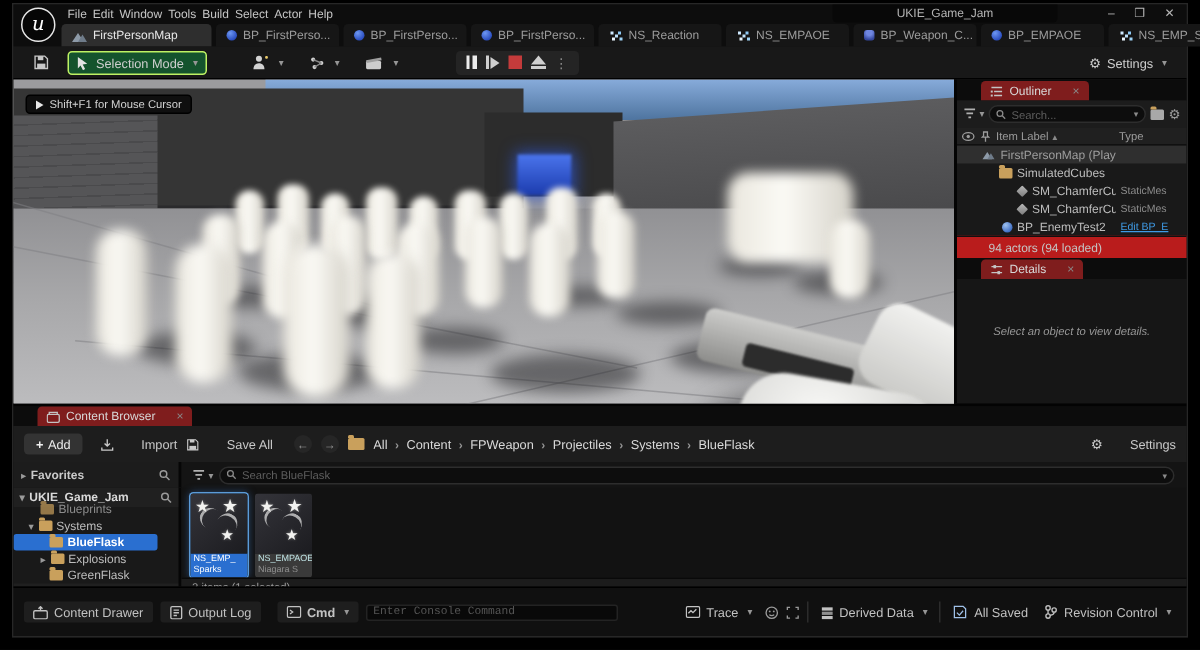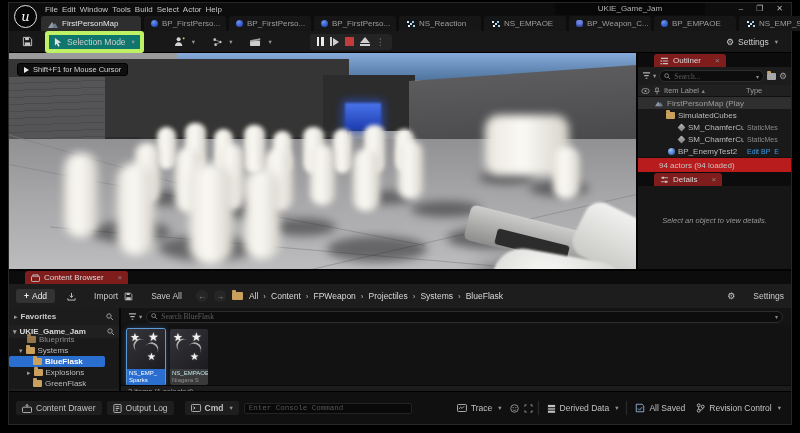--- a/index.html
+++ b/index.html
@@ -35,21 +35,21 @@
   .mapicon{width:10px;height:8px;position:relative;flex:none}
   .mapicon::before{content:"";position:absolute;left:0;bottom:0;border-left:4px solid transparent;
     border-right:4px solid transparent;border-bottom:6px solid #8d9aa8}
   .mapicon::after{content:"";position:absolute;left:4px;bottom:0;border-left:3px solid transparent;
     border-right:3px solid transparent;border-bottom:5px solid #6f7c8a}
 
   
   .toolbar{height:22px;background:#181818;display:flex;align-items:center;gap:7px;padding:0 8px;
     border-bottom:1px solid #000;flex:none}
   .tbtn{display:flex;align-items:center;gap:4px;color:#cfcfcf;font-size:8.5px;padding:2px 5px;border-radius:3px}
-  .tbtn.boxed{background:#0f766e;border:4px solid #bef264}
+  .tbtn.boxed{background:#14532d;border:1px solid #bef264}
   .drop::after{content:"▾";font-size:6.5px;color:#969696;margin-left:2px}
   .sep{width:1px;height:14px;background:#2c2c2c}
   .play-cluster{display:flex;align-items:center;gap:6px;background:#242424;border-radius:3px;
     padding:3px 7px;margin-left:26px}
   .pausebars{display:flex;gap:2px}
   .pausebars i{width:2.5px;height:9px;background:#ececec}
   .stepicon{display:flex;align-items:center;gap:1px}
   .stepicon i{width:2px;height:9px;background:#cfcfcf}
   .stepicon u{width:0;height:0;border-top:4.5px solid transparent;border-bottom:4.5px solid transparent;
     border-left:6px solid #cfcfcf}
@@ -94,21 +94,21 @@
   .rpanel{flex:1;display:flex;flex-direction:column;background:#161616;border-left:2px solid #040404;min-width:0}
   .ptabrow{height:14px;background:#0c0c0c;display:flex;align-items:flex-end;flex:none}
   .ptab{display:flex;align-items:center;gap:4px;background:#7f1d1d;height:13px;padding:0 6px;
     font-size:8px;color:#d8d8d8;border-radius:3px 3px 0 0;margin-left:16px}
   .xclose{color:#8a8a8a;margin-left:10px;font-size:8px}
   .xclose::before{content:"×"}
   .outl-tools{height:18px;display:flex;align-items:center;gap:3px;padding:0 4px;background:#1c1c1c;flex:none}
   .searchpill{flex:1;height:12px;border-radius:6px;background:#0d0d0d;border:1px solid #2d2d2d;
     display:flex;align-items:center;padding:0 4px;gap:3px;min-width:0}
   .searchpill input{flex:1;background:transparent;border:0;outline:0;color:#9a9a9a;font-size:7.5px;
-    font-family:Liberation Serif, serif;min-width:0}
+    font-family:Liberation Sans, sans-serif;min-width:0}
   .searchpill input::placeholder{color:#5e5e5e}
   .searchpill::after{content:"▾";font-size:6px;color:#8a8a8a}
   .mini{color:#9c9c9c;flex:none;display:flex;align-items:center}
   .outl-head{height:12px;display:flex;align-items:center;font-size:7.5px;color:#9c9c9c;background:#202020;
     border-bottom:1px solid #101010;padding:0 3px;gap:4px;flex:none}
   .outl-head .hl{flex:1}
   .outl-head .hl::after{content:" ▲";font-size:5.5px;color:#8a8a8a}
   .outl-head .ht{width:42px}
   .outl-rows{background:#191919;font-size:8px;color:#bcbcbc;overflow:hidden;flex:none}
   .orow{height:12px;display:flex;align-items:center;gap:3px;padding-right:2px}

